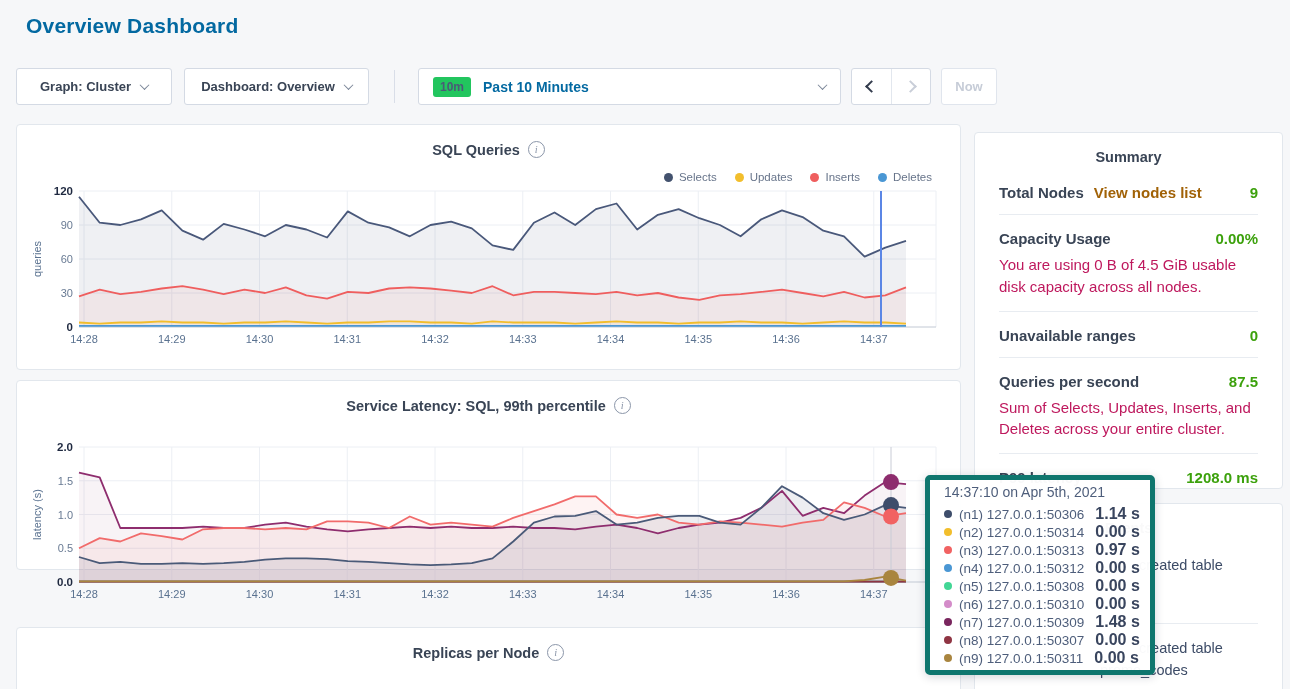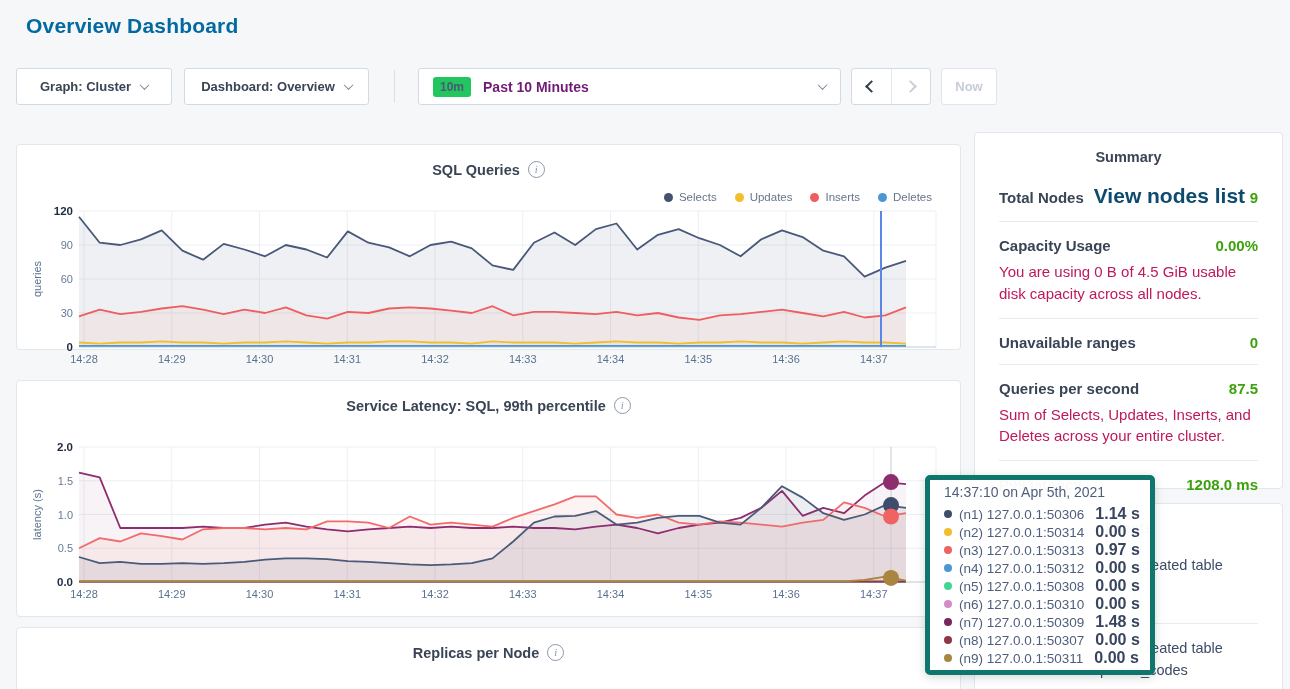--- a/index.html
+++ b/index.html
@@ -10,52 +10,52 @@
   .page-title { position:absolute; left:16px; top:14px; font-size:21px; font-weight:600; color:#0369a1; letter-spacing:.2px;margin-left:10px; }
 
   
   .dd { position:absolute; top:68px; height:37px; background:#fff; border:1px solid #d4dae4; border-radius:3px;
         display:flex; align-items:center; justify-content:center; gap:10px; font-size:13px; font-weight:700; color:#394455; cursor:pointer; }
   .caret { width:7px; height:7px; border-right:1.5px solid #7b8698; border-bottom:1.5px solid #7b8698; transform:rotate(45deg) translate(-1px,-1px); display:inline-block; }
   .vdiv { position:absolute; left:394px; top:70px; height:33px; width:1px; background:#d9dee8; }
   .time-picker { position:absolute; left:418px; top:68px; width:423px; height:37px; background:#fff; border:1px solid #d4dae4; border-radius:3px;
         display:flex; align-items:center; padding:0 14px; gap:12px; cursor:pointer; }
   .time-badge { background:#22c55e; color:#4a5a77; font-size:12px; font-weight:700; border-radius:3px; padding:3px 7px; }
-  .time-label { font-size:14px; font-weight:700; color:#701a75; flex:1; }
+  .time-label { font-size:14px; font-weight:700; color:#0369a1; flex:1; }
   .nav-group { position:absolute; left:851px; top:68px; width:80px; height:37px; background:#fff; border:1px solid #d4dae4; border-radius:3px; display:flex; }
   .nav-btn { width:40px; display:flex; align-items:center; justify-content:center; cursor:pointer; }
   .nav-btn + .nav-btn { border-left:1px solid #e2e7ee; }
   .arrow-left { width:9px; height:9px; border:solid #333c4d; border-width:0 0 2.5px 2.5px; transform:rotate(45deg); }
   .arrow-right { width:9px; height:9px; border:solid #c9ced8; border-width:2.5px 2.5px 0 0; transform:rotate(45deg); }
   .now-btn { position:absolute; left:941px; top:68px; width:56px; height:37px; background:#fff; border:1px solid #e0e5ed; border-radius:3px;
         font-size:13px; font-weight:700; color:#c6ccd7; display:flex; align-items:center; justify-content:center; }
 
   .panel { position:absolute; background:#fff; border:1px solid #e2e7ed; border-radius:4px; }
-  .panel-sql { left:16px; top:144px; width:945px; height:206px; }
-  .panel-lat { left:16px; top:380px; width:945px; height:237px; }
+  .panel-sql { left:16px; top:124px; width:945px; height:246px; }
+  .panel-lat { left:16px; top:380px; width:945px; height:190px; }
   .panel-rep { left:16px; top:627px; width:945px; height:100px; }
   .panel-sum { left:974px; top:132px; width:309px; height:357px; }
   .panel-evt { left:974px; top:503px; width:309px; height:200px; }
 
   .chart-head { position:absolute; top:16px; left:0; width:100%; display:flex; align-items:center; justify-content:center; gap:8px; }
   .chart-title { font-size:14.5px; font-weight:700; color:#394455; }
   .info-icon { width:17px; height:17px; border:1px solid #8b96a9; border-radius:50%; color:#8b96a9; font-size:10.5px; font-style:italic;
         display:inline-flex; align-items:center; justify-content:center; font-family:"Liberation Serif", serif; cursor:pointer; }
   .legend { position:absolute; right:28px; top:46px; display:flex; gap:18px; }
   .legend-item { display:inline-flex; align-items:center; gap:6px; font-size:11.5px; color:#67748a; cursor:pointer; }
   .legend-dot { width:9px; height:9px; border-radius:50%; display:inline-block; }
   svg.chart { position:absolute; left:0; top:0; }
 
   
   .sum-title { text-align:center; font-size:14.5px; font-weight:700; color:#394455; padding:16px 0 4px; }
   .sum-body { padding:0 24px; }
   .sum-row { display:flex; align-items:baseline; padding:15px 0 13px; border-top:1px solid #e8ecf1; }
   .sum-row.first { border-top:none;justify-content:space-between; }
   .sum-label { font-size:15px; font-weight:700; color:#394455; }
-  .sum-link { font-size:21px; font-weight:700; color:#0c4a6e; margin-left:10px; cursor:pointer; }
+  .sum-link { font-size:15px; font-weight:700; color:#a16207; margin-left:10px; cursor:pointer; }
   .sum-value { margin-left:auto; font-size:15px; font-weight:700; color:#3ca10c; }
   .sum-desc { font-size:15px; color:#be185d; line-height:1.45; padding:0 0 13px; margin-top:-6px; }
 
   
   .evt-title { text-align:center; font-size:14.5px; font-weight:700; color:#394455; padding:16px 0; }
   .evt-divider { position:absolute; left:24px; right:24px; top:119px; height:1px; background:#e8ecf1; }
   .evt-frag { position:absolute; font-size:14.5px; color:#3c4b66; white-space:nowrap; }
 
   
   .tooltip { position:absolute; left:925px; top:475px; width:230px; height:200px; background:rgba(255,255,255,.97);

